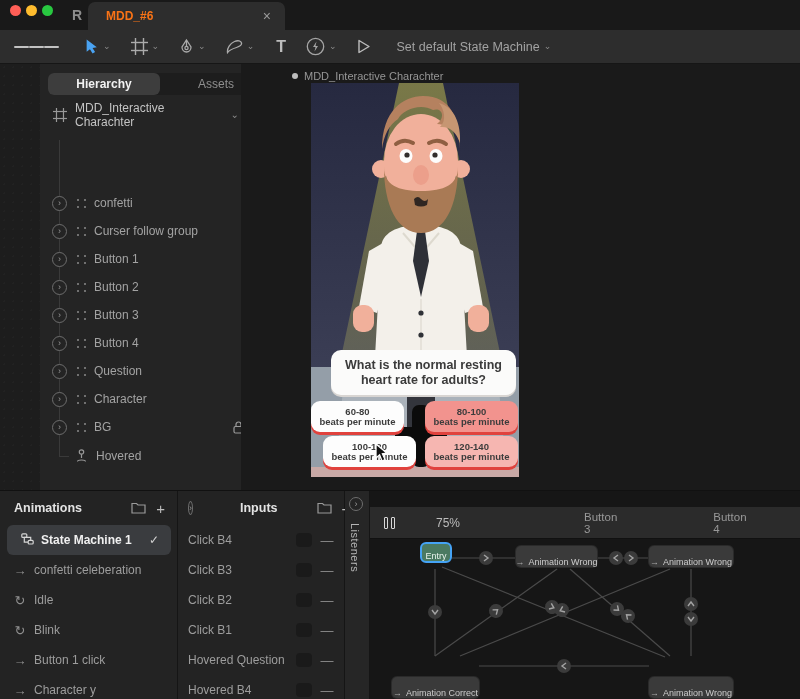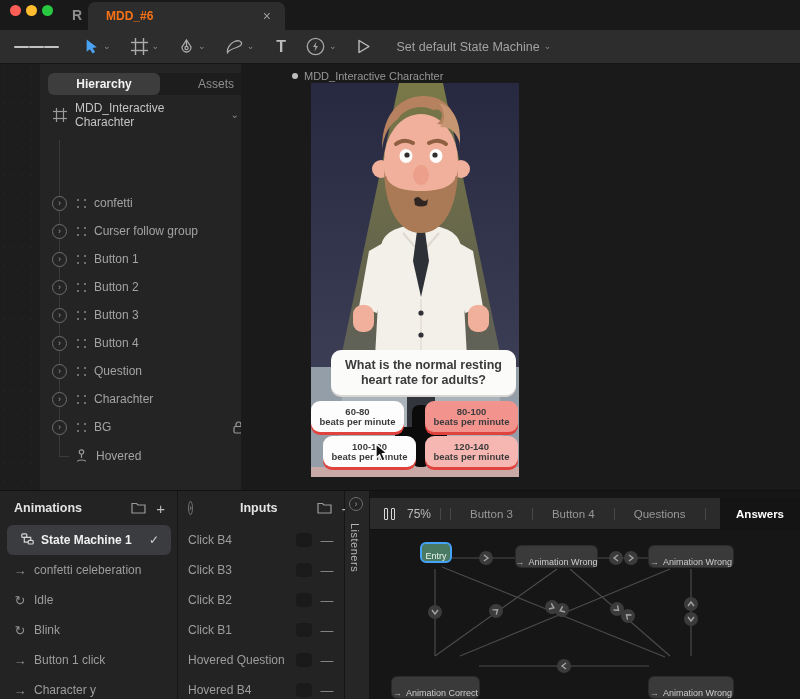--- a/index.html
+++ b/index.html
@@ -82,22 +82,22 @@
   #inputs-panel { left:178px; top:0; width:167px; height:209px; border-right:1px solid #151515; }
   .irow { width:100%; height:30px; display:flex; align-items:center; }
   .irow .lbl { font-size:12px; color:#9d9d9d; margin-left:10px; }
   .irow .blob { margin-left:auto; width:16px; height:14px; background:#1a1a1a; border-radius:4px; }
   .irow .dash { width:30px; text-align:center; color:#8f8f8f; font-size:13px; margin-right:2px; }
   #listeners { left:345px; top:0; width:25px; height:209px; border-right:1px solid #151515; background:#262626; }
   #listeners .vt { position:absolute; left:4px; top:32px; writing-mode:vertical-rl;
                    font-size:11px; color:#b5b5b5; letter-spacing:.5px; }
   
   #sm-area { left:370px; top:0; width:430px; height:209px; background:#161616; }
-  #sm-head { position:absolute; left:0; top:7px; width:430px; height:32px; background:#2b2b2b;
-             display:flex; align-items:center; border-bottom:1px solid #111; }
+  #sm-head { position:absolute; left:0; top:16px; width:430px; height:32px; background:#2b2b2b;
+             display:flex; align-items:center; border-bottom:1px solid #111;gap:29px; }
   .pbar { width:4px; height:12px; border:1.5px solid #d8d8d8; border-radius:1px; }
   #zoom-lvl { font-size:12px; color:#bdbdbd; margin-left:12px; }
   .tsep { width:1px; height:12px; background:#474747; margin:0 9px; }
   .smtab { font-size:11.5px; color:#989898; padding:0 10px; height:32px; display:flex; align-items:center; }
   .smtab.active { background:#141414; color:#fff; font-weight:bold; padding:0 16px; }
   .node { position:absolute; height:21px; background:#3a3a3a; border-radius:5px;
           display:flex; align-items:flex-end; justify-content:center; font-size:9px; color:#cccccc;
           box-shadow:0 0 0 1px #2a2a2a; white-space:nowrap; }
   .node .arr { color:#aaa; margin-right:4px; font-size:9px; }
   #node-entry { background:#4b7a62; color:#eaf4ee; border:2px solid #45a3f5; border-radius:6px; box-shadow:none; }
@@ -296,21 +296,21 @@
       <span class="lbl">Question</span>
     </div>
     <div class="abs hrow" style="top:321px">
       <span class="cchev">›</span>
       <span class="dots">
           <i></i>
           <i></i>
           <i></i>
           <i></i>
         </span>
-      <span class="lbl">Charachter</span>
+      <span class="lbl">Character</span>
     </div>
     <div class="abs hrow" style="top:349px">
       <span class="cchev">›</span>
       <span class="dots">
           <i></i>
           <i></i>
           <i></i>
           <i></i>
         </span>
       <span class="lbl">BG</span>

